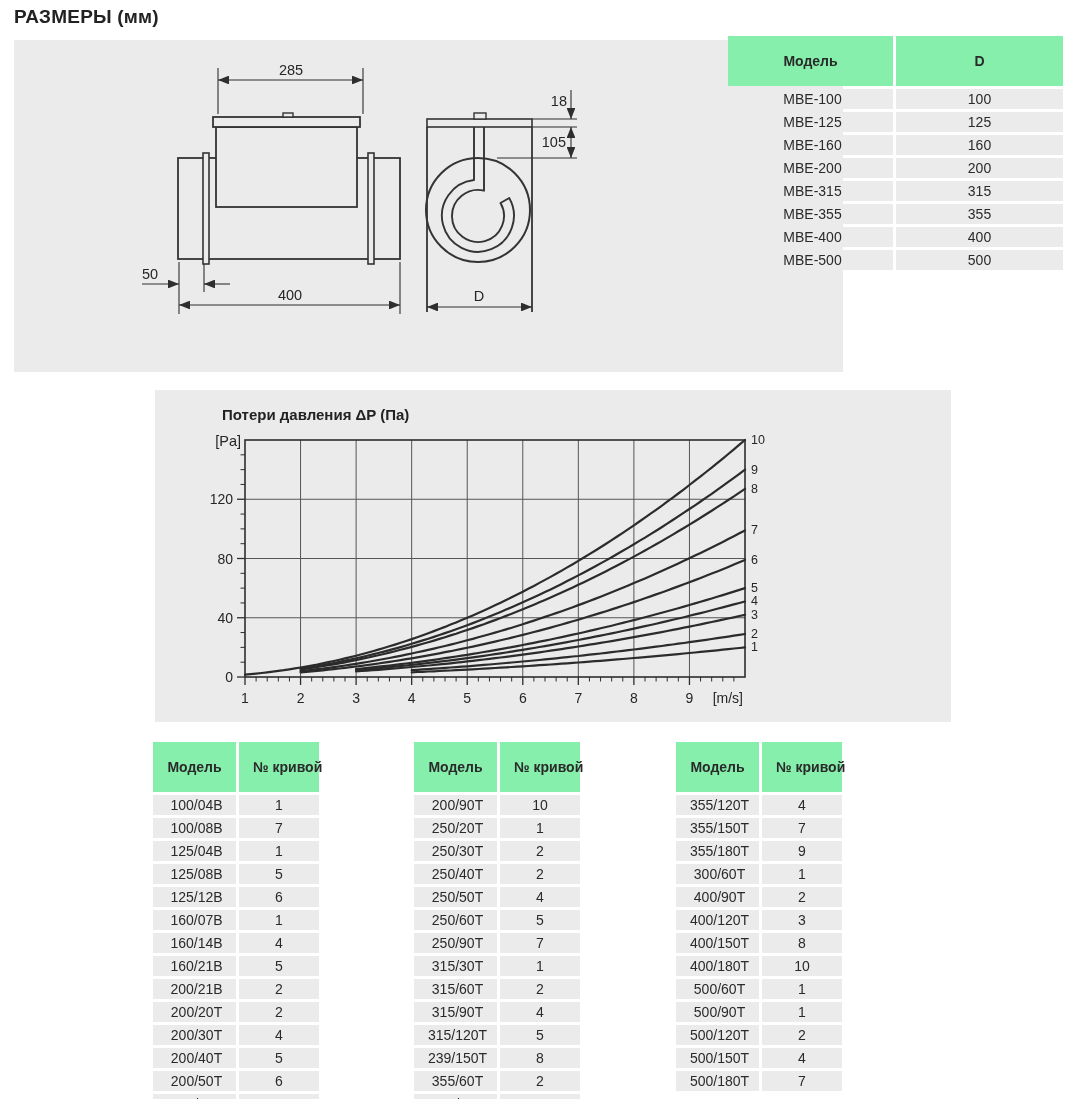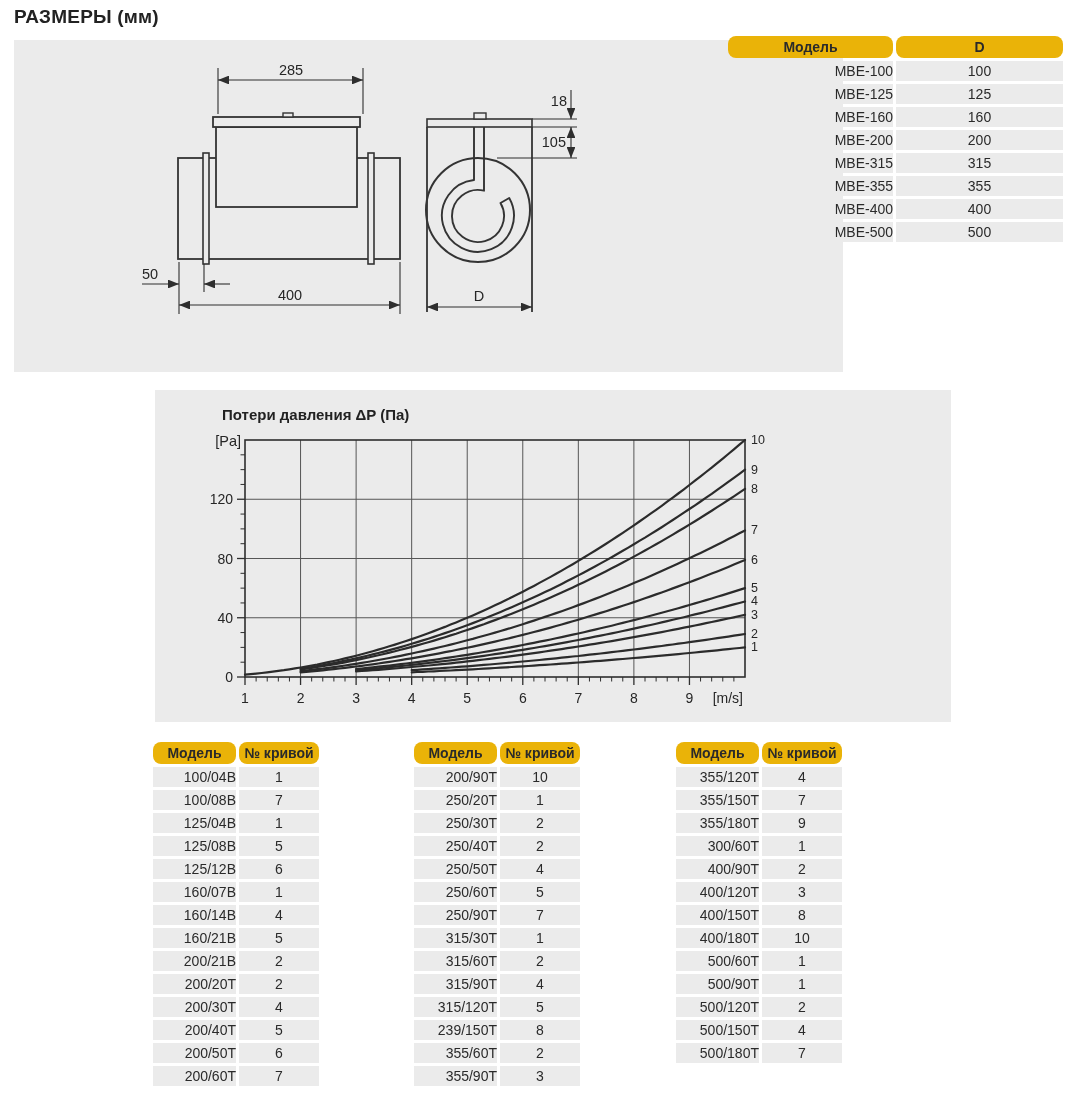--- a/index.html
+++ b/index.html
@@ -19,28 +19,28 @@
   }
   svg{display:block;}
   svg text{font-family:"Liberation Sans", sans-serif;fill:#262626;}
   .dimtext{font-size:14.5px;}
   
   table.data{
     position:absolute;border-collapse:separate;border-spacing:3px 3px;
     table-layout:fixed;
   }
   table.data th{
-    background:#eab308;font-weight:bold;font-size:14px;height:22px;
-    padding:0;text-align:center;white-space:nowrap;color:#2a2a2a;border-radius:8px;
+    background:#86efac;font-weight:bold;font-size:14px;height:22px;
+    padding:14px;text-align:center;white-space:nowrap;color:#2a2a2a;
   }
   table.data td{
     background:#ebebeb;font-size:14px;height:20px;padding:0;
     text-align:center;white-space:nowrap;color:#2a2a2a;
   }
-  table.data td:first-child{text-align:right;padding-left:4px;}
+  table.data td:first-child{text-align:center;padding-left:4px;}
   table.data th:first-child{text-align:center;}
   #table-model-d{left:725px;top:33px;width:341px;}
   #curve-table-0{left:150px;top:739px;width:172px;}
   #curve-table-1{left:411px;top:739px;width:172px;}
   #curve-table-2{left:673px;top:739px;width:172px;}
 </style>
 </head>
 <body>
 
 <h1 id="page-heading">РАЗМЕРЫ (мм)</h1>

